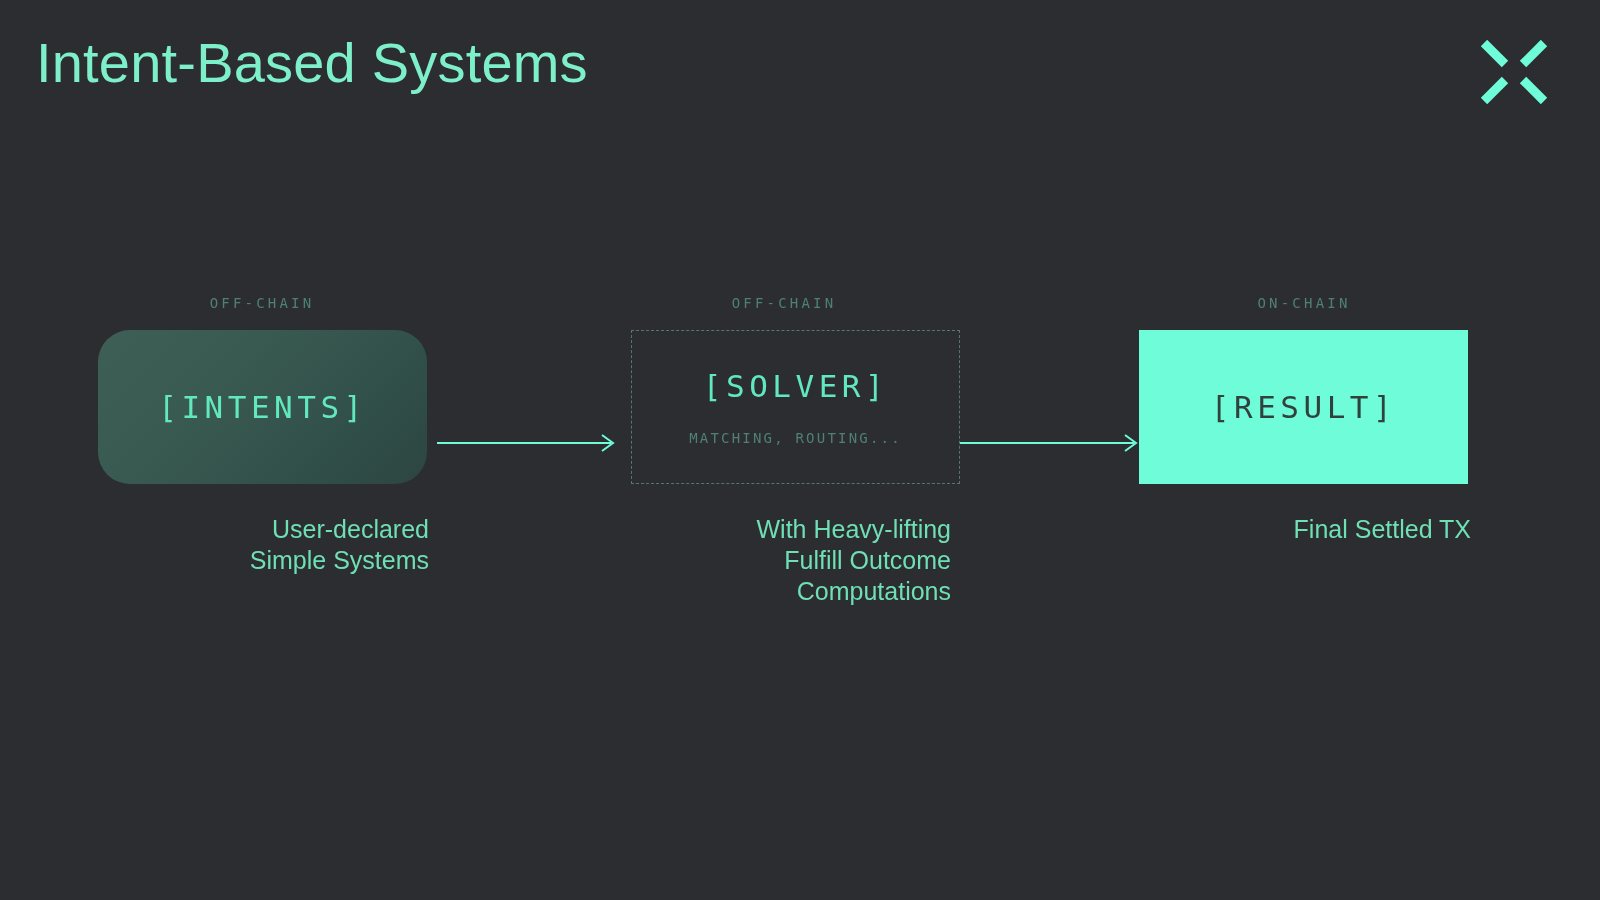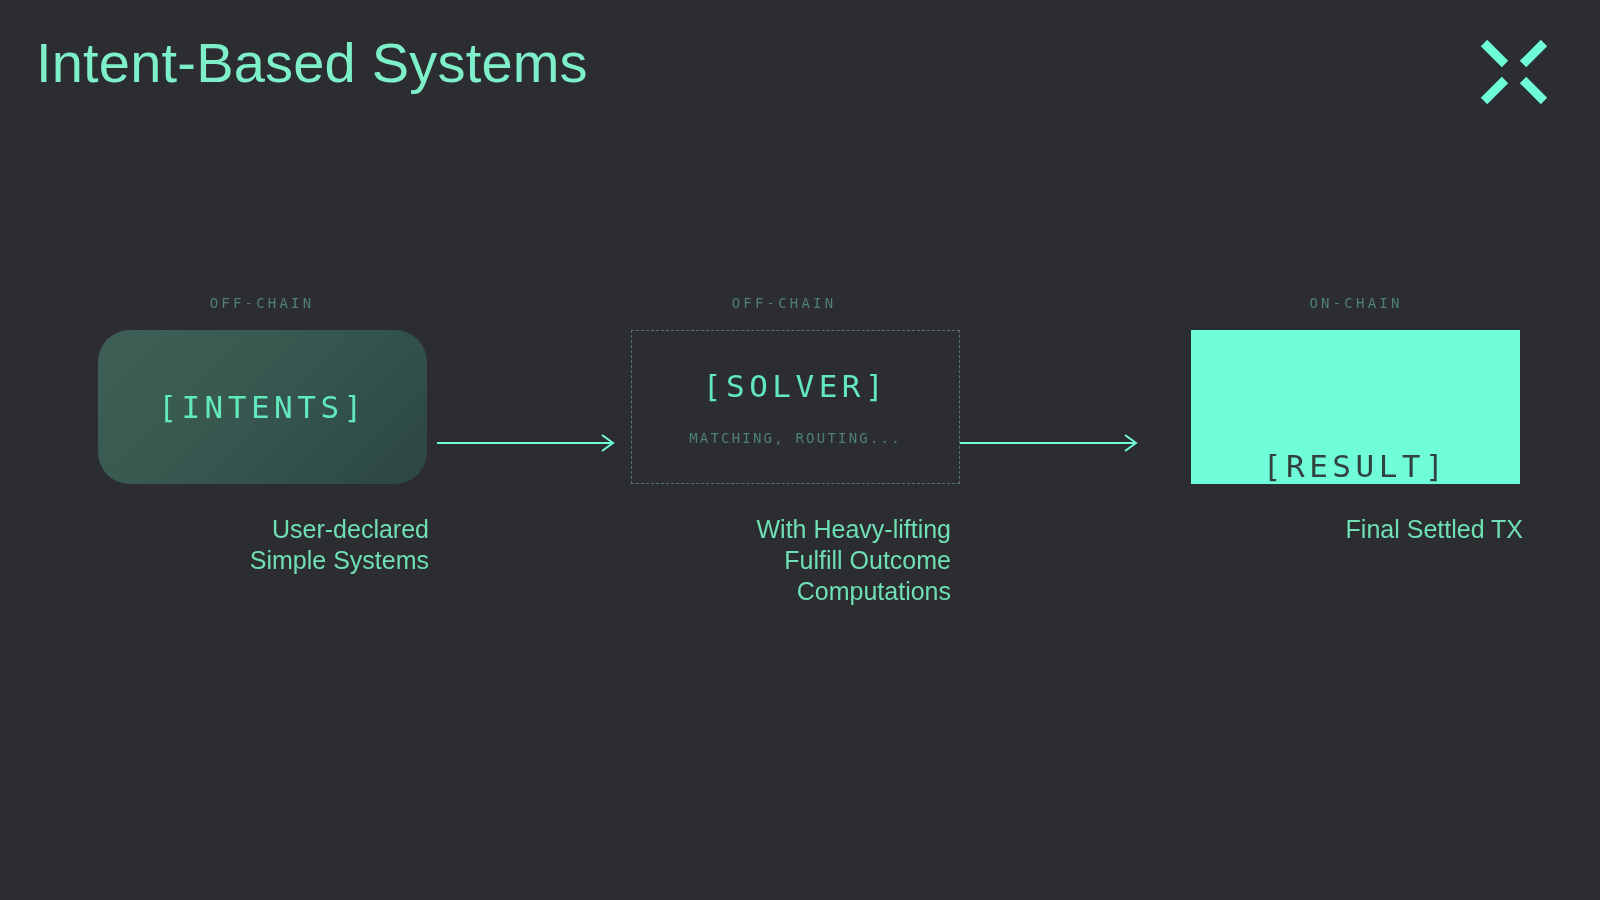--- a/index.html
+++ b/index.html
@@ -54,21 +54,21 @@
   }
 
   .stage {
     position: absolute;
     top: 0;
     width: 334px;
     text-align: center;
   }
   .stage-1 { left: 95px; }
   .stage-2 { left: 617px; }
-  .stage-3 { left: 1189px; }
+  .stage-3 { left: 1137px; }
 
   .stage-label {
     font-size: 14px;
     letter-spacing: 3.2px;
     font-weight: 500;
     color: #4f8173;
     text-transform: uppercase;
     font-family: "DejaVu Sans Mono", monospace;
     margin-bottom: 0;
     height: 40px;
@@ -111,21 +111,20 @@
     border: 1px dashed #55776e;
     background: transparent;
     text-align: right;
   }
 
   
   .box-result {
     width: 329px;
     margin-left: 2px;
     background: #6ffcd9;
-    justify-content: flex-end;
   }
 
   .box-token {
     font-family: "DejaVu Sans Mono", monospace;
     font-size: 31px;
     font-weight: 400;
     letter-spacing: 4.5px;
     color: #62e8bd;
     white-space: nowrap;
   }

